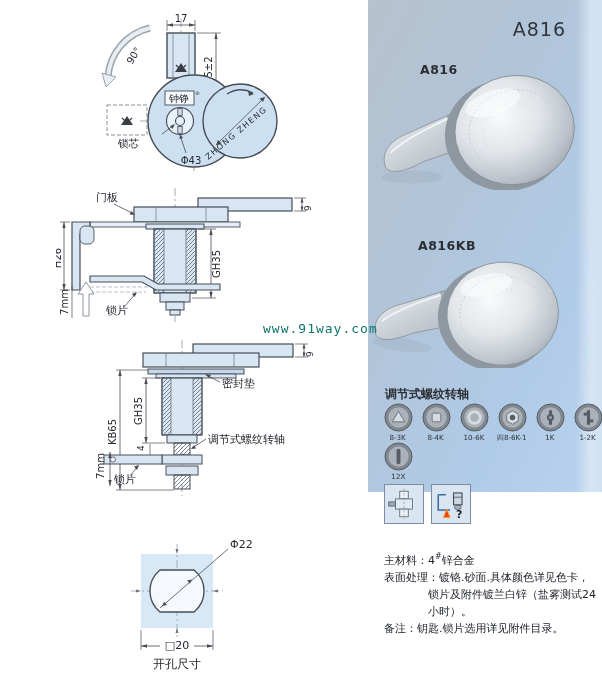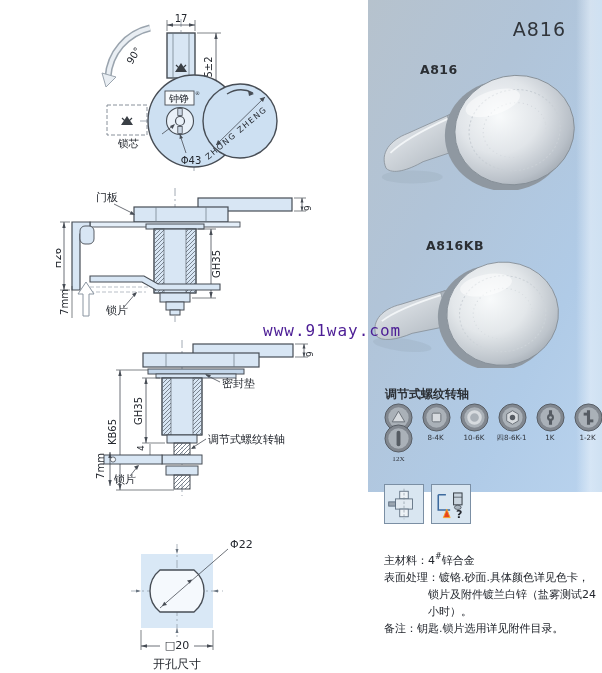--- a/index.html
+++ b/index.html
@@ -17,45 +17,45 @@
   .panel-edge{
     position:absolute;right:0;top:0;bottom:0;width:26px;
     background:linear-gradient(to right,rgba(255,255,255,0) 0%,rgba(230,240,250,0.65) 55%,#cfe1f2 100%);
   }
   .panel-title{
     position:absolute;top:18px;right:36px;
     font-size:19px;letter-spacing:1px;color:#31353b;font-weight:500;
   }
   .prod-label{position:absolute;font-size:12.5px;font-weight:600;color:#2b2f34;letter-spacing:.5px;}
   .prod-label.p1{left:52px;top:62px;}
-  .prod-label.p2{left:50px;top:238px;margin-left:8px;}
+  .prod-label.p2{left:50px;top:238px;}
   .photo{position:absolute;}
   .photo.ph1{left:10px;top:68px;width:210px;height:122px;}
   .photo.ph2{left:2px;top:250px;width:206px;height:118px;}
   .cores-heading{position:absolute;left:17px;top:386px;font-size:12px;font-weight:600;color:#2b2f34;}
   .core-row{position:absolute;display:flex;gap:4px;}
   .core-row.r1{left:13px;top:403px;}
-  .core-row.r2{left:13px;top:424px;font-family:Liberation Serif, serif;}
+  .core-row.r2{left:13px;top:442px;}
   .core-item{width:34px;display:flex;flex-direction:column;align-items:center;}
   .core-item .lbl{font-size:7.5px;color:#2f333a;margin-top:1px;white-space:nowrap;transform:scale(.95);}
   .help-row{position:absolute;left:16px;top:484px;display:flex;gap:7px;}
   .help-btn{
     width:40px;height:40px;background:#d9e6f1;border:1px solid #7b8fa4;box-sizing:border-box;
     display:flex;align-items:center;justify-content:center;
   }
   .notes{position:absolute;left:16px;top:548px;font-size:11px;line-height:17px;color:#22262d;}
   .notes .indent{padding-left:44px;}
   .sup{font-size:8px;vertical-align:super;}
   
   .dwg{position:absolute;}
   svg text{font-family:"DejaVu Sans","Liberation Sans",sans-serif;fill:#23272e;}
   .watermark{
     position:absolute;left:263px;top:321px;z-index:6;
     font-family:"DejaVu Sans Mono","Liberation Mono",monospace;
-    font-size:16px;letter-spacing:1px;color:#4c1d95;
+    font-size:13px;letter-spacing:1px;color:#0f766e;
   }
 </style>
 </head>
 <body>
 
 <div class="panel">
   <div class="panel-edge"></div>
   <div class="panel-title">A816</div>
 
   <div class="prod-label p1">A816</div>

